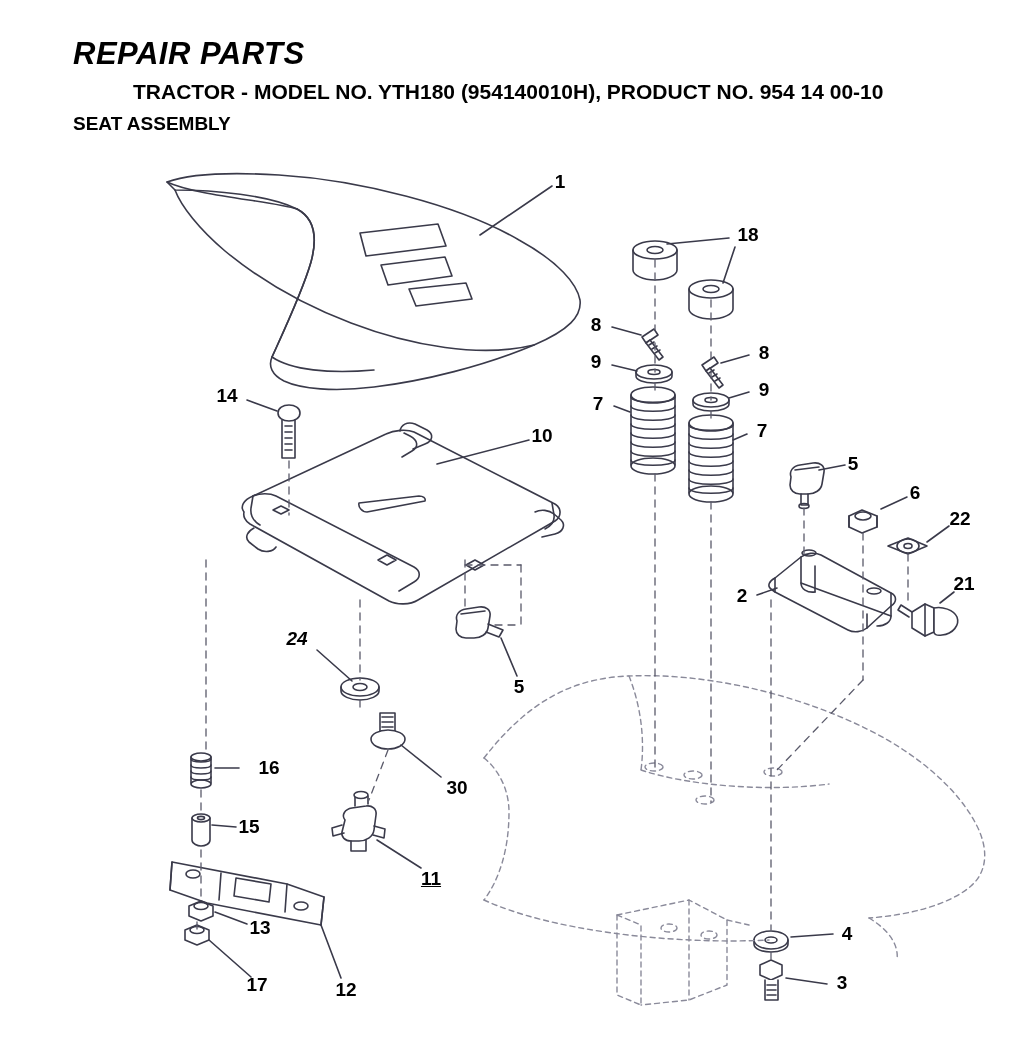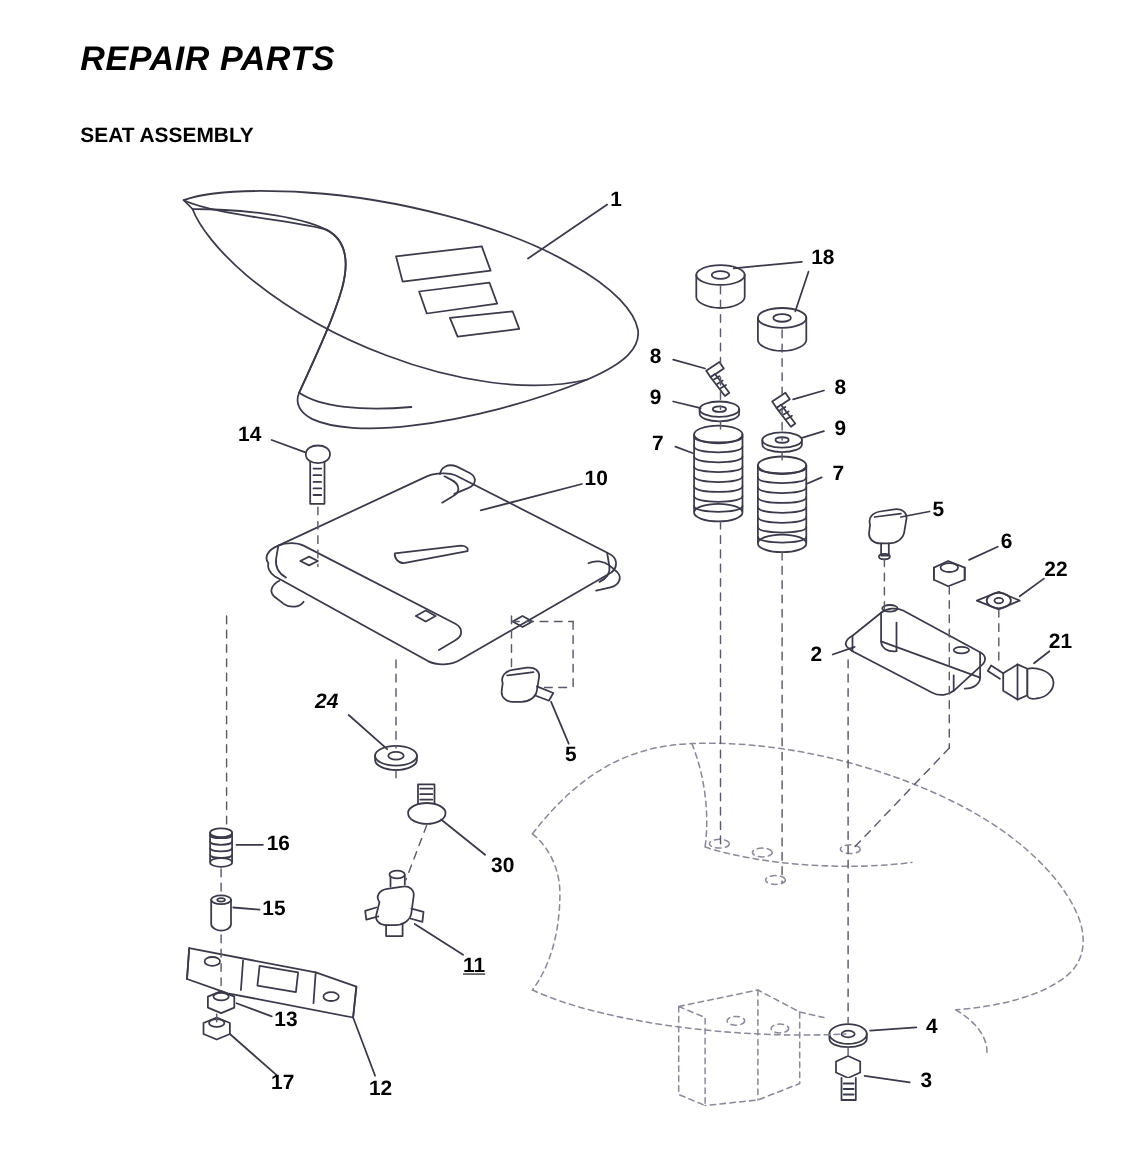--- a/index.html
+++ b/index.html
@@ -63,20 +63,21 @@
     white-space: nowrap;
     transform: translate(-50%, -50%);
   }
 </style>
 </head>
 <body>
 
 <div id="page">
 
   <div class="title-main">REPAIR PARTS</div>
+  <div class="title-sub">TRACTOR - MODEL NO. YTH180 (954140010H), PRODUCT NO. 954 14 00-10</div>
   <div class="title-section">SEAT ASSEMBLY</div>
 
   <svg id="diagram-svg" viewBox="0 0 1024 1058">
     <g fill="none" stroke="#3a3a4a" stroke-width="1.6" stroke-linejoin="round" stroke-linecap="round">
 
       <g>
         <path d="M138,182 C160,174 200,172 250,175 C330,180 430,205 490,240 C530,262 548,284 551,300
                  C553,316 540,330 505,345 C455,366 395,381 345,387 C305,392 272,389 255,381
                  C243,375 239,366 243,357
                  C258,324 274,290 282,262 C289,236 285,218 268,209
@@ -400,21 +401,21 @@
   <div class="callout" style="left:733px;  top:431px;">7</div>
   <div class="callout" style="left:198px;  top:396px;">14</div>
   <div class="callout" style="left:513px;  top:436px;">10</div>
   <div class="callout" style="left:824px;  top:464px;">5</div>
   <div class="callout" style="left:886px;  top:493px;">6</div>
   <div class="callout" style="left:931px;  top:519px;">22</div>
   <div class="callout" style="left:713px;  top:596px;">2</div>
   <div class="callout" style="left:935px;  top:584px;">21</div>
   <div class="callout" style="left:268px;  top:639px;font-style:italic;">24</div>
   <div class="callout" style="left:490px;  top:687px;">5</div>
-  <div class="callout" style="left:224px;  top:768px;">16</div>
+  <div class="callout" style="left:240px;  top:768px;">16</div>
   <div class="callout" style="left:428px;  top:788px;">30</div>
   <div class="callout" style="left:220px;  top:827px;">15</div>
   <div class="callout" style="left:402px;  top:879px;text-decoration:underline;">11</div>
   <div class="callout" style="left:231px;  top:928px;">13</div>
   <div class="callout" style="left:818px;  top:934px;">4</div>
   <div class="callout" style="left:228px;  top:985px;">17</div>
   <div class="callout" style="left:317px;  top:990px;">12</div>
   <div class="callout" style="left:813px;  top:983px;">3</div>
 
 </div>

